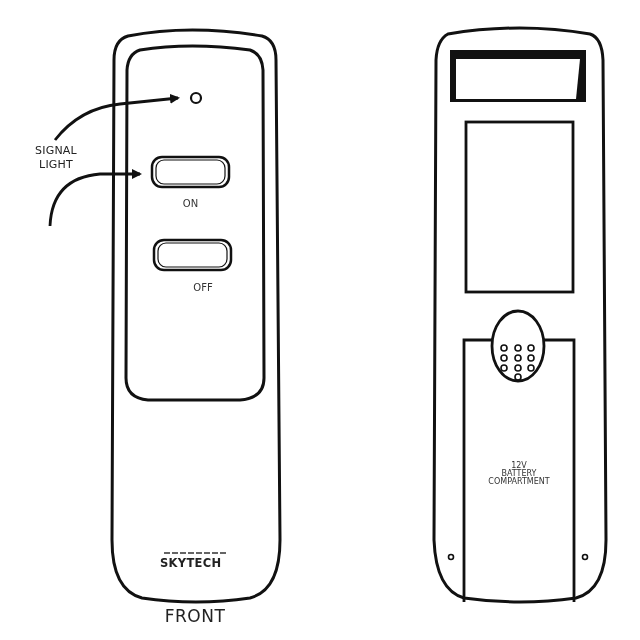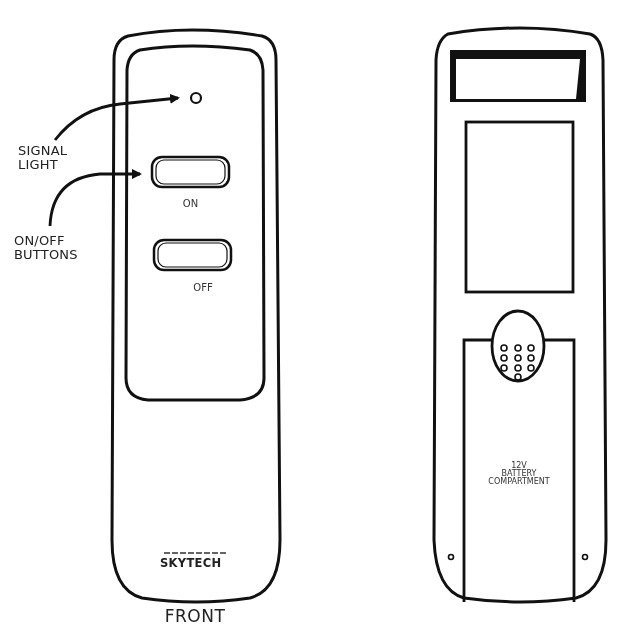--- a/index.html
+++ b/index.html
@@ -1,21 +1,21 @@
 <!DOCTYPE html>
 <html><head>
   <meta charset="utf-8">
   <style>
     html, body { margin: 0; padding: 0; background: #ffffff; }
     body { width: 640px; height: 640px; position: relative; overflow: hidden;
            font-family: "Liberation Sans", sans-serif; color: #1a1a1a; }
     .stage { position: absolute; left: 0; top: 0; width: 640px; height: 640px; }
     svg { position: absolute; left: 0; top: 0; }
-    .label { position: absolute; font-family: "DejaVu Sans", sans-serif; font-size: 13px;
-             line-height: 14px; color: #222; text-align: left; letter-spacing: 0.2px; }
+    .label { position: absolute; font-family: "DejaVu Sans", sans-serif; font-size: 11px;
+             line-height: 14px; color: #222; text-align: center; letter-spacing: 0.2px; }
     .btn-label { position: absolute; font-family: "DejaVu Sans", sans-serif; font-size: 10px;
                  color: #333; text-align: center; }
     .view-label { position: absolute; font-family: "DejaVu Sans", sans-serif; font-size: 17px;
                   color: #222; text-align: center; letter-spacing: 0.5px; }
     .brand { position: absolute; font-family: "DejaVu Sans", sans-serif; font-weight: bold;
              font-size: 11.5px; color: #222; letter-spacing: 0.3px; }
     .battery { position: absolute; font-family: "DejaVu Sans", sans-serif; font-size: 8px;
                line-height: 8px; color: #333; text-align: center; }
     .hit { position: absolute; cursor: pointer; margin-top: 34px; }
   </style>
@@ -85,24 +85,20 @@
 
       <circle cx="451" cy="557" r="2.5" fill="none" stroke="#111" stroke-width="1.6"></circle>
       <circle cx="585" cy="557" r="2.5" fill="none" stroke="#111" stroke-width="1.6"></circle>
     </g>
   </svg>
 
   <div class="label" style="left:18px; top:144px; width:76px;">
     <div>SIGNAL</div>
     <div>LIGHT</div>
   </div>
-  <div class="label" style="left:14px; top:234px; width:86px;">
-    <div>ON/OFF</div>
-    <div>BUTTONS</div>
-  </div>
 
   <div class="btn-label hit" style="left:152px; top:164px; width:77px;">
     <span>ON</span>
   </div>
   <div class="btn-label hit" style="left:154px; top:248px; width:98px;">
     <span>OFF</span>
   </div>
 
   <div class="brand" style="left:160px; top:556px;">SKYTECH</div>
 

